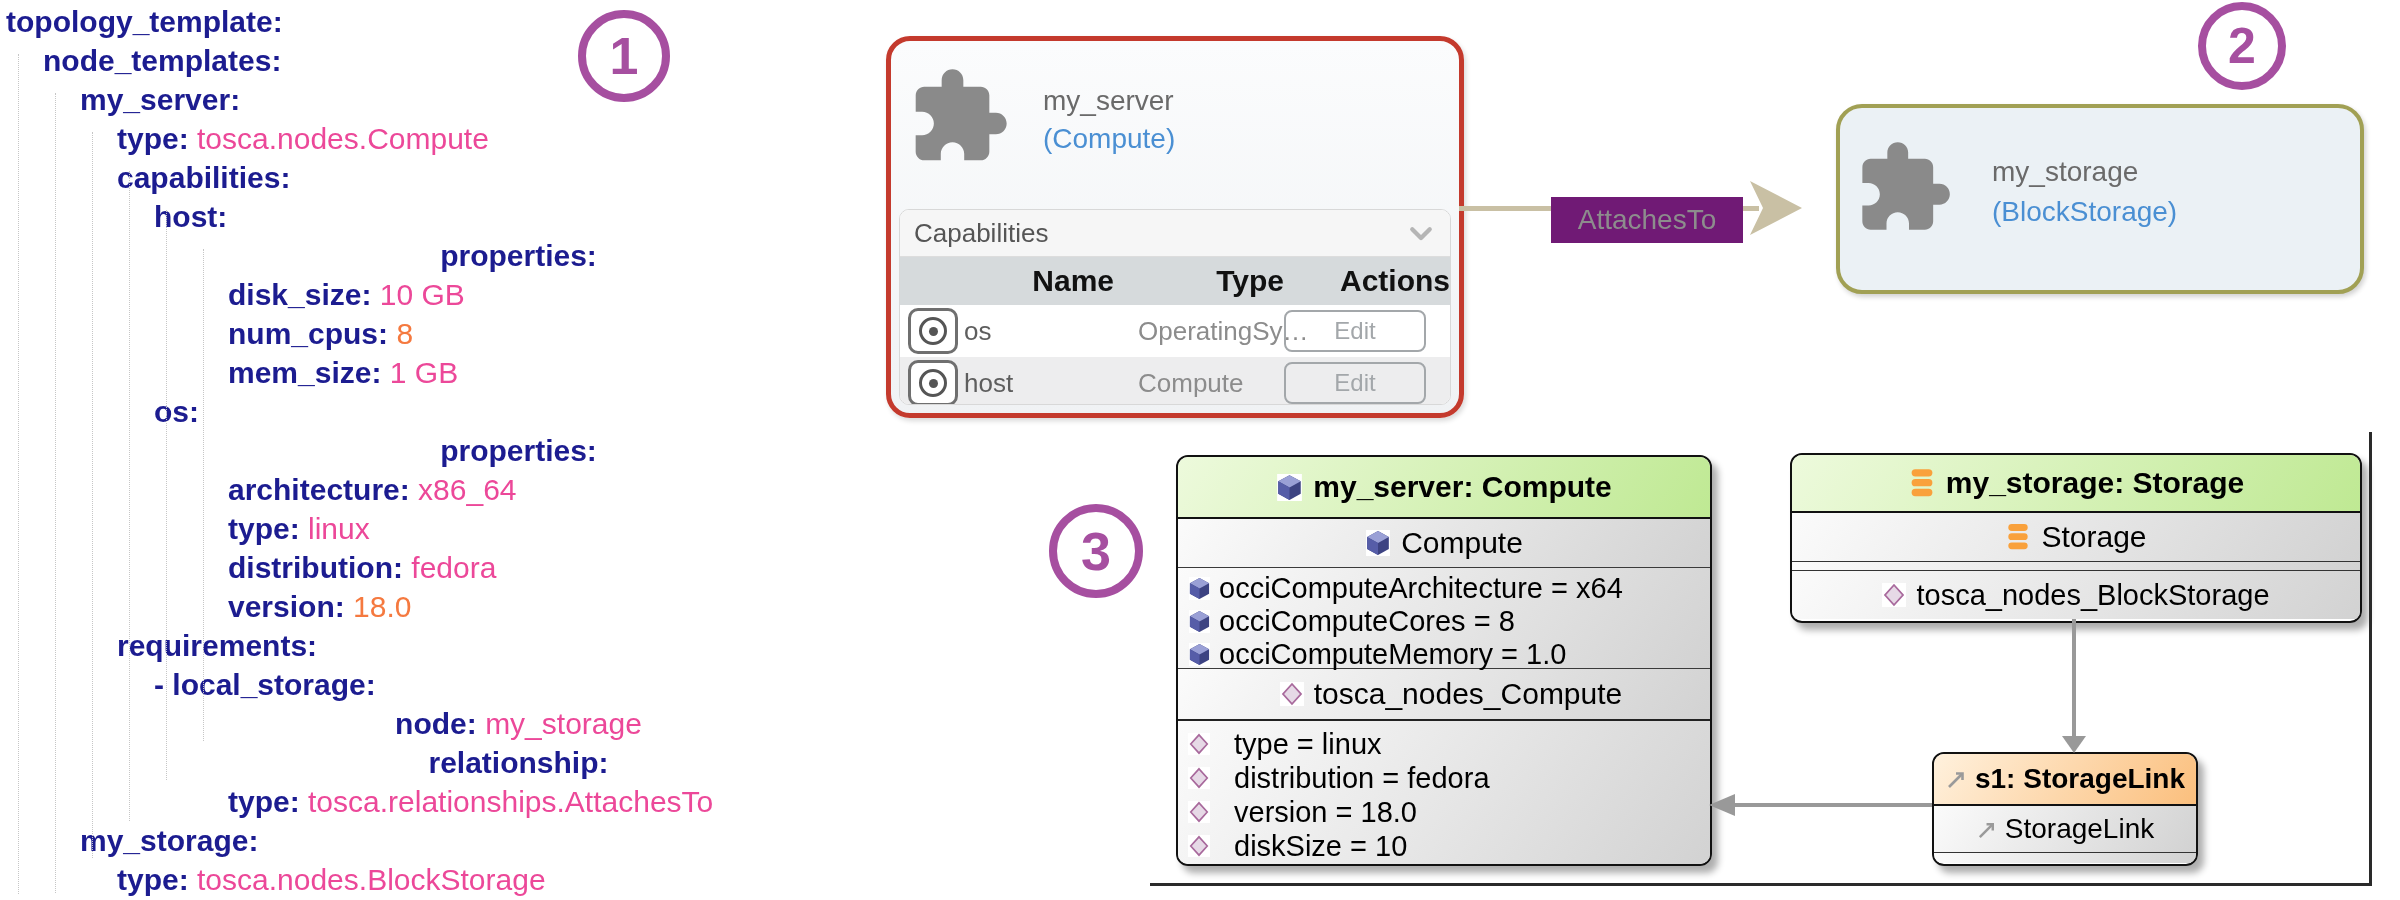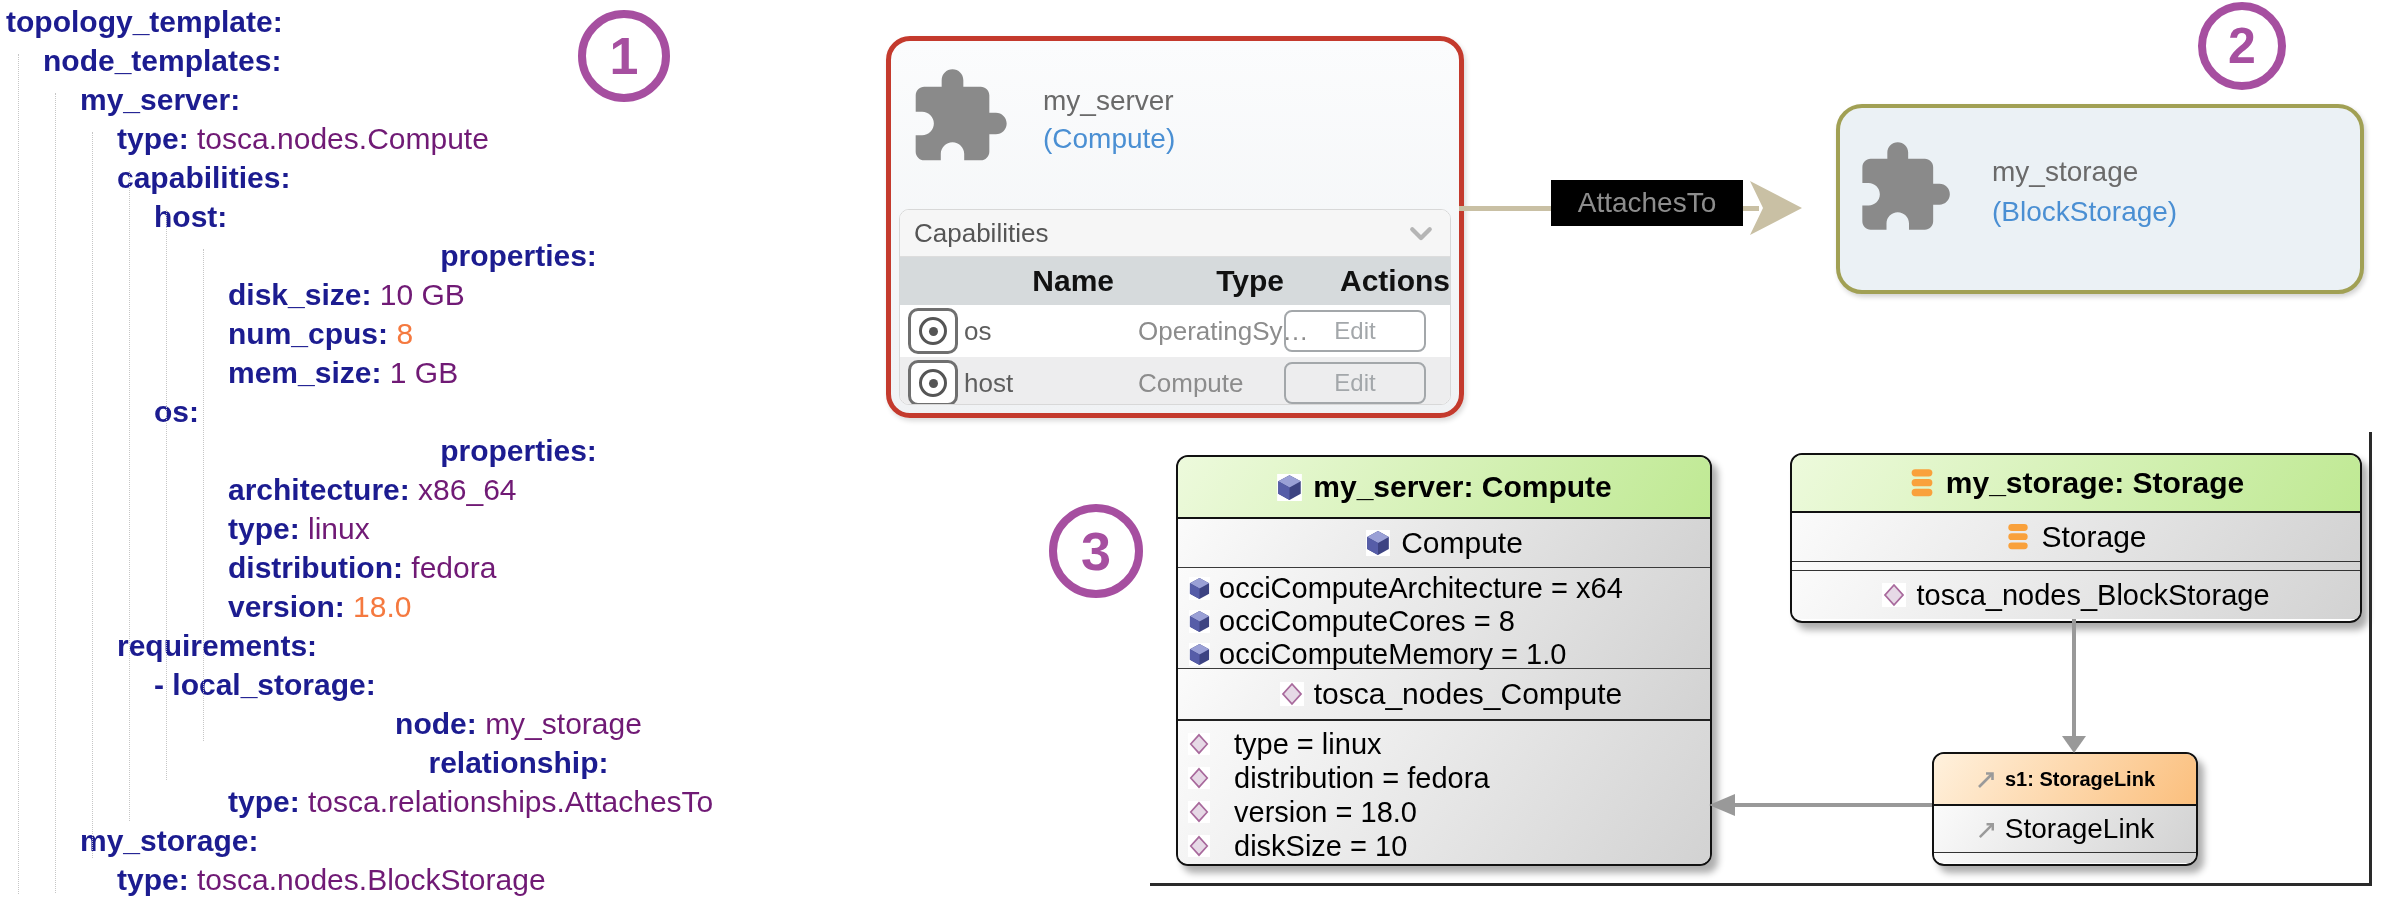--- a/index.html
+++ b/index.html
@@ -4,21 +4,21 @@
 <style>
   html,body{margin:0;padding:0;background:#fff;}
   #stage{position:relative;width:2400px;height:900px;background:#fff;overflow:hidden;
          font-family:"Liberation Sans",sans-serif;}
 
   
   #yaml{position:absolute;left:6px;top:2px;width:840px;}
   .yl{white-space:pre;font-size:30px;line-height:39px;color:#141414;}
   .yk{color:#1c1c90;font-weight:bold;}
   .yc{color:#1c1c90;font-weight:bold;}
-  .yv{color:#701a75;}
+  .yv{color:#ec4899;}
   .yv.yn{color:#f5793f;}
   .i0{padding-left:0px;}.i1{padding-left:37px;}.i2{padding-left:74px;}
   .i3{padding-left:111px;}.i4{padding-left:148px;}.i5{padding-left:185px;text-align:center;}
   .i6{padding-left:222px;}
   .guide{position:absolute;width:0;border-left:1.6px dotted #c6c6c6;}
 
   
   .badge{position:absolute;border:8px solid #a64fa0;border-radius:50%;
          display:flex;align-items:center;justify-content:center;
          color:#a64fa0;font-weight:bold;background:transparent;}
@@ -45,21 +45,21 @@
     margin-left:8px;display:flex;align-items:center;justify-content:center;background:#fff;}
   .radio-c{width:22px;height:22px;border:3px solid #555;border-radius:50%;
     display:flex;align-items:center;justify-content:center;}
   .radio-d{width:9px;height:9px;border-radius:50%;background:#555;}
   .edit-btn{width:138px;height:38px;border:2.5px solid #a3a7aa;border-radius:8px;
     color:#a3a7aa;font-size:24px;display:flex;align-items:center;justify-content:center;
     background:transparent;}
 
   
   #conn-line{position:absolute;left:1459px;top:206px;width:300px;height:5px;background:#c9c0a4;}
-  #conn-label{position:absolute;left:1551px;top:180px;width:192px;height:46px;background:#000000;
+  #conn-label{position:absolute;left:1551px;top:197px;width:192px;height:46px;background:#701a75;
     color:#8d8d8d;font-size:28px;display:flex;align-items:center;justify-content:center;}
   #conn-arrow{position:absolute;left:1750px;top:181px;}
 
   
   #storage-widget{position:absolute;left:1836px;top:104px;width:520px;height:182px;
     border:4px solid #a1a054;border-radius:26px;background:#ebf1f5;
     box-shadow:2px 3px 5px rgba(0,0,0,.18);}
 
   
   .uml{position:absolute;border:2.5px solid #111;border-radius:12px;overflow:hidden;
@@ -331,21 +331,21 @@
           <svg width="24" height="24" viewBox="0 0 24 24">
             <rect x="0" y="0" width="24" height="24" fill="#fff"></rect>
             <polygon points="12,2 21,12 12,22 3,12" fill="#e6d9e6" stroke="#a8699c" stroke-width="1.8"></polygon>
           </svg>
         </span>
       <span>tosca_nodes_BlockStorage</span>
     </div>
   </div>
 
   <div class="uml" style="left:1932px;top:752px;width:262px;height:110px;">
-    <div class="sec org bb1 uhead" style="height:50px;font-size:20px;gap:6px;">
+    <div class="sec org bb1 uhead" style="height:50px;font-size:28px;gap:6px;">
       <span class="ic">
           <svg width="24" height="24" viewBox="0 0 24 24">
             <path d="M4 20 L17 7" stroke="#9a9a9a" stroke-width="2.6" fill="none"></path>
             <path d="M11 6.5 H17.5 V13" stroke="#9a9a9a" stroke-width="2.6" fill="none"></path>
           </svg>
         </span>
       <span>s1: StorageLink</span>
     </div>
     <div class="sec gry urow" style="height:46px;font-size:28px;gap:6px;border-bottom:1.6px solid #333;">
       <span class="ic">

